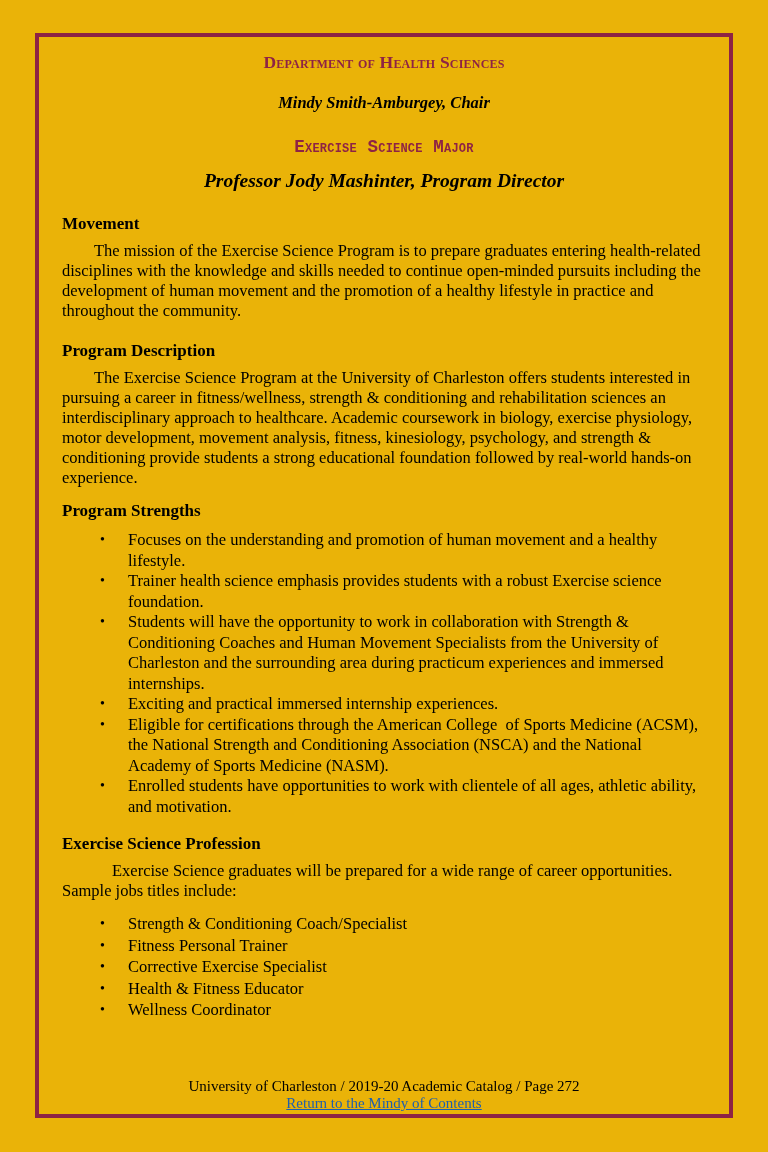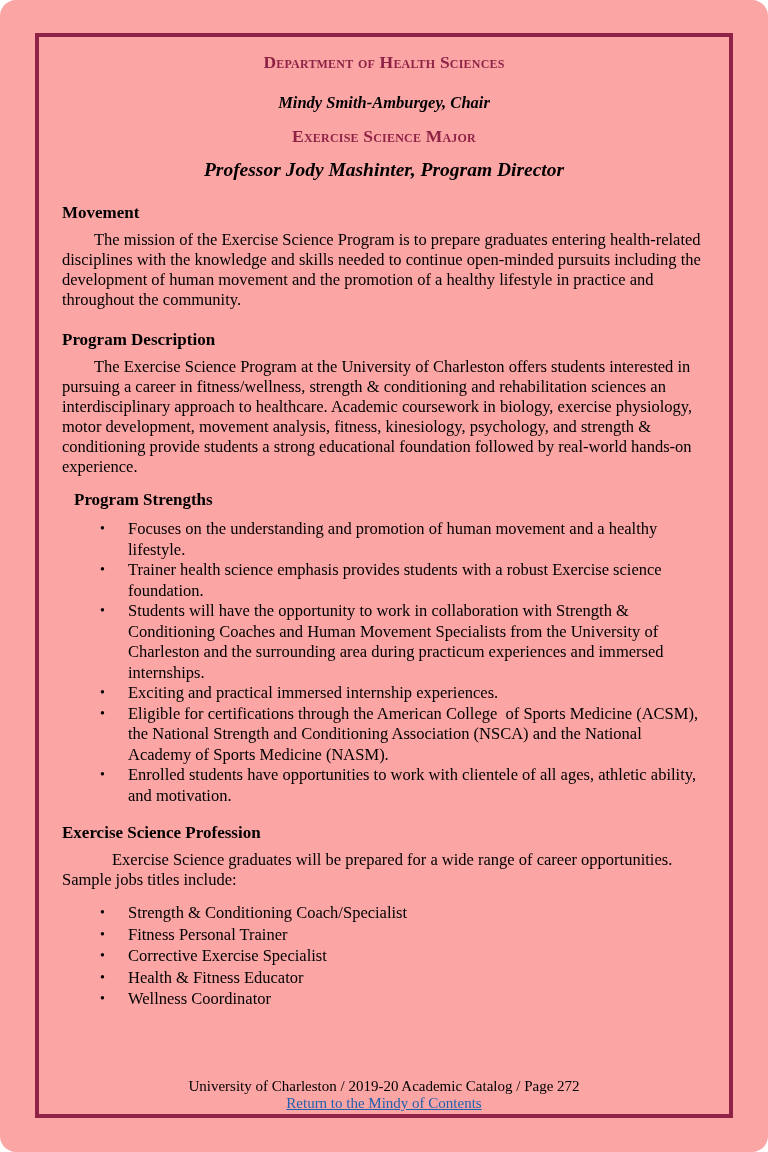--- a/index.html
+++ b/index.html
@@ -1,24 +1,23 @@
 <!DOCTYPE html>
 <html><head>
 <meta charset="utf-8">
 <style>
   html, body { margin: 0; padding: 0; background: #ffffff; }
   .page {
     position: relative;
     width: 768px;
     height: 1152px;
-    background: #fca5a5;
+    background: #eab308;
     font-family: "Liberation Serif", serif;
     color: #000000;
     overflow: hidden;
-    border-radius: 16px;
   }
   .frame {
     position: absolute;
     left: 35px;
     top: 33px;
     right: 35px;
     bottom: 34px;
     border: 4px solid #8e2345;
     box-sizing: border-box;
   }
@@ -34,37 +33,37 @@
     line-height: 20px;
     letter-spacing: 0.2px;
   }
   .h-chair {
     font-weight: bold;
     font-style: italic;
     font-size: 16.5px;
     line-height: 20px;
     margin-top: 21px;
   }
-  .h-major { margin-top: 13px; }
+  .h-major { margin-top: 24px; font-family: Liberation Mono, monospace; }
   .h-director {
     font-weight: bold;
     font-style: italic;
     font-size: 19.5px;
     line-height: 24px;
     margin-top: 12px;
   }
   .sec-heading {
     font-weight: bold;
     font-size: 17px;
     line-height: 20px;
     margin: 0;
   }
   .mt-21 { margin-top: 21px; }
   .mt-12 { margin-top: 20px; }
-  .mt-13 { margin-top: 13px; margin-left: 12px; }
+  .mt-13 { margin-top: 13px; }
   .mt-17 { margin-top: 17px; }
   .body-text {
     font-size: 16.5px;
     line-height: 20px;
     margin: 7px 0 0 0;
     white-space: pre-wrap;
   }
   .indent-sm { text-indent: 32px; }
   .indent-lg { text-indent: 50px; }
   ul.bullets {

